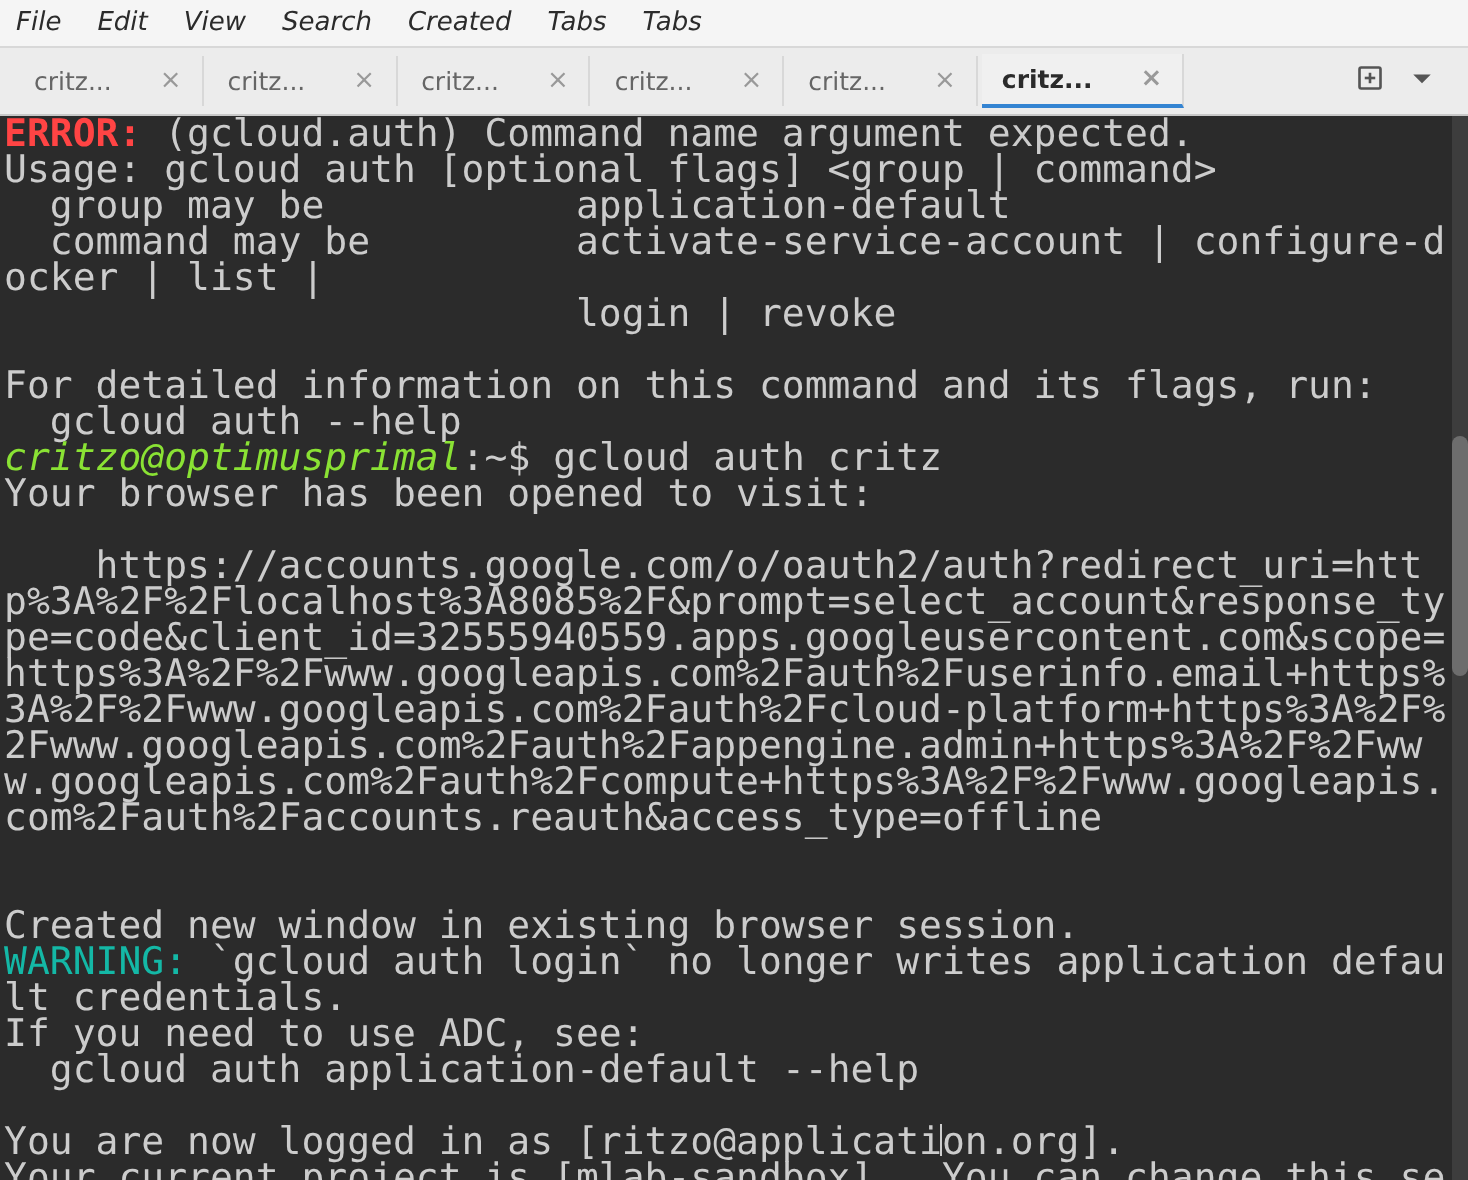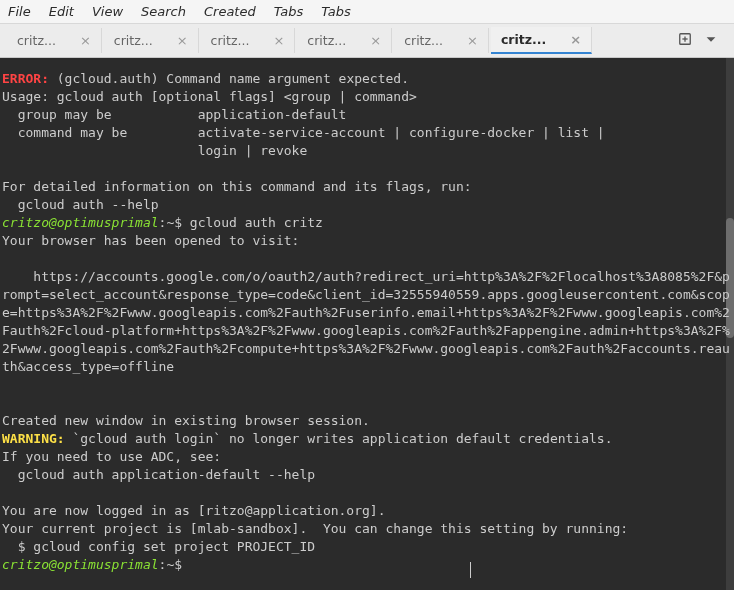--- a/index.html
+++ b/index.html
@@ -62,31 +62,31 @@
       gap: 12px;
       padding-right: 10px;
       align-items: center;
       color: #555;
     }
     .tab-actions svg { width: 14px; height: 14px; }
     .terminal {
       background: #2b2b2b;
       color: #cccccc;
       font-family: "DejaVu Sans Mono", "Liberation Mono", monospace;
-      font-size: 13px;
+      font-size: 19px;
       line-height: 18px;
-      padding: 12px 2px;
+      padding: 0 2px;
       height: calc(590px - 24px - 34px);
       overflow: hidden;
       white-space: pre-wrap;
       word-break: break-all;
       position: relative;
     }
     .term-red { color: #ff4444; font-weight: bold; }
-    .term-yellow { color: #fde047; font-weight: bold; }
+    .term-yellow { color: #14b8a6; font-weight: normal; }
     .term-green { color: #8ae234; font-style: italic; }
     .scrollbar {
       position: absolute;
       right: 0;
       top: 0;
       width: 8px;
       height: 100%;
       background: rgba(200,200,200,0.12);
     }
     .scrollthumb {

